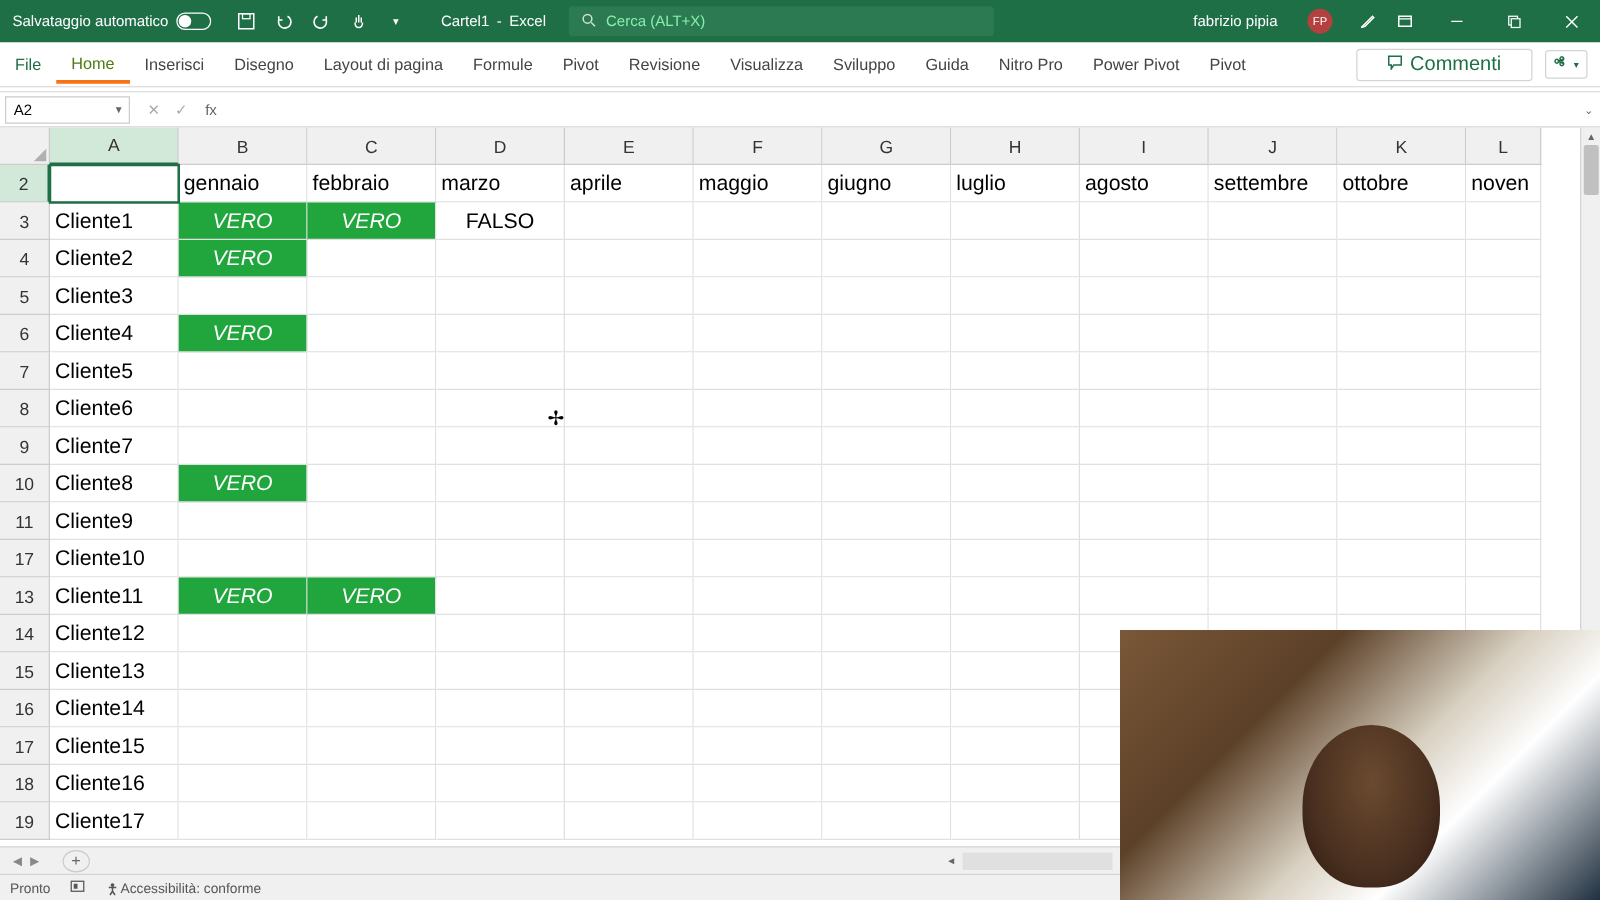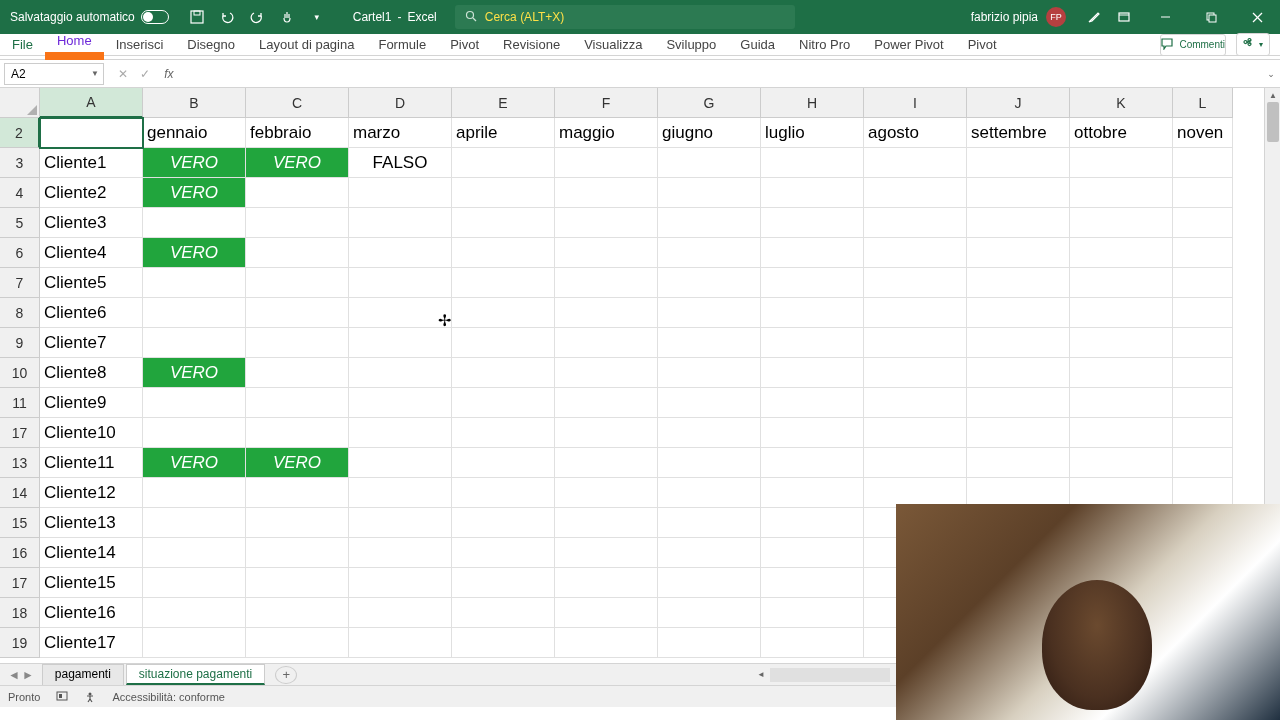--- a/index.html
+++ b/index.html
@@ -6,45 +6,45 @@
 body { width: 1280px; height: 720px; overflow: hidden; background: #fff; position: relative; }
 
 
 .titlebar { height: 34px; background: #1e6f46; display: flex; align-items: center; color: #fff; font-size: 12px; }
 .titlebar .autosave { display: flex; align-items: flex-end; gap: 6px; padding: 0 10px; }
 .titlebar .autosave .toggle { width: 28px; height: 14px; border: 1px solid #fff; border-radius: 7px; position: relative; }
 .titlebar .autosave .toggle::after { content: ""; position: absolute; left: 1px; top: 1px; width: 10px; height: 10px; background: #fff; border-radius: 50%; }
 .titlebar .qat { display: flex; align-items: center; gap: 14px; padding: 0 10px; }
 .titlebar .qat .icon { width: 16px; height: 16px; display: flex; align-items: center; justify-content: center; }
 .titlebar .title-section { display: flex; align-items: center; gap: 6px; padding: 0 18px; justify-content: space-between; }
-.titlebar .search { flex: 0 0 340px; height: 24px; background: #2c7a52; border-radius: 3px; display: flex; align-items: center; gap: 8px; padding: 0 10px; color: #fde047; }
+.titlebar .search { flex: 0 0 340px; height: 24px; background: #2c7a52; border-radius: 3px; display: flex; align-items: center; gap: 8px; padding: 0 10px; color: #86efac; }
 .titlebar .spacer { flex: 1; }
-.titlebar .user { display: flex; align-items: center; gap: 8px; padding: 0 10px; }
+.titlebar .user { display: flex; align-items: center; gap: 24px; padding: 0 10px; }
 .titlebar .user .avatar { width: 20px; height: 20px; border-radius: 50%; background: #b54040; display: flex; align-items: center; justify-content: center; font-size: 9px; }
 .titlebar .winbtns { display: flex; }
 .titlebar .winbtns .btn { width: 46px; height: 34px; display: flex; align-items: center; justify-content: center; }
 
 
-.ribbon-tabs { height: 22px; background: #fff; border-bottom: 1px solid #d4d4d4; display: flex; align-items: center; font-size: 13px; color: #444; }
+.ribbon-tabs { height: 36px; background: #fff; border-bottom: 1px solid #d4d4d4; display: flex; align-items: center; font-size: 13px; color: #444; }
 .ribbon-tabs .tab { padding: 0 12px; height: 30px; display: flex; align-items: center; cursor: pointer; }
 .ribbon-tabs .tab.file { color: #1e6f46; font-weight: 400; }
-.ribbon-tabs .tab.active { color: #6d28d9; border-bottom: 8px solid #f97316; }
+.ribbon-tabs .tab.active { color: #4d7c0f; border-bottom: 3px solid #f97316; }
 .ribbon-tabs .right { margin-left: auto; display: flex; align-items: center; gap: 10px; padding-right: 10px; }
-.ribbon-tabs .comments-btn { display: flex; align-items: center; gap: 6px; color: #1e6f46; border: 1px solid #d4d4d4; border-radius: 3px; padding: 3px 0; font-size: 10px; }
+.ribbon-tabs .comments-btn { display: flex; align-items: center; gap: 6px; color: #1e6f46; border: 1px solid #d4d4d4; border-radius: 3px; padding: 3px 24px; font-size: 16px; }
 .ribbon-tabs .share-btn { display: flex; align-items: center; gap: 4px; color: #1e6f46; padding: 3px 6px; border: 1px solid #d4d4d4; border-radius: 3px; }
 
 
 .ribbon-collapsed { height: 4px; background: #fff; border-bottom: 1px solid #d4d4d4; }
 
 
 .formula-bar { height: 28px; background: #fff; border-bottom: 1px solid #d4d4d4; display: flex; align-items: center; font-size: 12px; }
 .formula-bar .namebox { width: 100px; height: 22px; border: 1px solid #ccc; margin-left: 4px; display: flex; align-items: center; padding: 0 6px; position: relative; }
 .formula-bar .namebox .dd { position: absolute; right: 4px; font-size: 8px; color: #666; }
 .formula-bar .fx-btns { display: flex; align-items: center; gap: 12px; padding: 0 14px; color: #aaa; }
-.formula-bar .fx-label { font-style: italic; color: #666; padding-right: 8px; }
+.formula-bar .fx-label { color: #666; padding-right: 8px; }
 .formula-bar .fx-input { flex: 1; height: 22px; border: none; outline: none; padding: 0 6px; }
 .formula-bar .expand { width: 18px; color: #666; font-size: 9px; text-align: center; }
 
 
 .grid-wrap { position: relative; height: 575px; overflow: hidden; }
 .grid { display: grid; grid-template-columns: 40px repeat(11, 103px) 60px; grid-auto-rows: 30px; }
 .corner { background: #f0f0f0; border-right: 1px solid #ccc; border-bottom: 1px solid #ccc; position: relative; }
 .corner::after { content: ""; position: absolute; right: 2px; bottom: 2px; width: 0; height: 0; border-left: 10px solid transparent; border-bottom: 10px solid #b0b0b0; }
 .col-h { background: #f0f0f0; border-right: 1px solid #ccc; border-bottom: 1px solid #ccc; display: flex; align-items: center; justify-content: center; font-size: 14px; color: #333; }
 .col-h.sel { background: #d2e8d8; border-bottom: 2px solid #1e6f46; }
@@ -67,21 +67,21 @@
 .sheet-bar .stab { padding: 2px 12px; border: 1px solid #ccc; border-bottom: none; background: #e8e8e8; margin-right: 2px; }
 .sheet-bar .stab.active { background: #fff; color: #1e6f46; border-bottom: 2px solid #1e6f46; }
 .sheet-bar .add { width: 22px; height: 18px; display: flex; align-items: center; justify-content: center; color: #666; border: 1px solid #ccc; border-radius: 50%; margin-left: 8px; font-size: 13px; }
 .sheet-bar .hscroll { margin-left: auto; width: 120px; height: 14px; background: #e0e0e0; margin-right: 390px; position: relative; }
 .sheet-bar .hscroll .ar { position: absolute; top: 0; width: 14px; height: 14px; display: flex; align-items: center; justify-content: center; font-size: 8px; color: #666; background: #f0f0f0; }
 .sheet-bar .hscroll .ar.l { left: -16px; }
 .sheet-bar .hscroll .ar.r { right: -16px; }
 
 
 .status-bar { height: 22px; background: #f0f0f0; border-top: 1px solid #d4d4d4; display: flex; align-items: center; font-size: 11px; color: #555; padding: 0 8px; gap: 16px; }
-.status-bar .acc { display: flex; align-items: flex-start; gap: 16px; }
+.status-bar .acc { display: flex; align-items: flex-start; gap: 0; }
 
 
 .webcam { position: absolute; right: 0; bottom: 0; width: 384px; height: 216px; background: linear-gradient(135deg, #7a5838 0%, #5c4028 30%, #d8d0c0 55%, #fff 70%, #203040 100%); z-index: 100; }
 .webcam::after { content: ""; position: absolute; left: 38%; top: 35%; width: 110px; height: 130px; background: radial-gradient(ellipse at 50% 35%, #6b4a2f 0%, #4a3020 60%, #2a1810 100%); border-radius: 50% 50% 45% 45%; }
 
 
 .cursor-cross { position: absolute; left: 438px; top: 223px; z-index: 50; font-size: 16px; color: #000; pointer-events: none; }
 </style>
 </head>
 <body>
@@ -472,24 +472,20 @@
     <div class="arrow down">▼</div>
   </div>
   <div class="cursor-cross">✢</div>
 </div>
 
 <div class="sheet-bar">
   <div class="nav">
     <span>◄</span>
     <span>►</span>
   </div>
-  <div class="tabs" id="sheet-tabs">
-      <div class="stab">pagamenti</div>
-      <div class="stab active">situazione pagamenti</div>
-    </div>
   <div class="add">+</div>
   <div class="hscroll">
     <div class="ar l">◄</div>
     <div class="ar r">►</div>
   </div>
 </div>
 
 <div class="status-bar">
   <span>Pronto</span>
   <span><svg width="12" height="12" viewBox="0 0 12 12">

